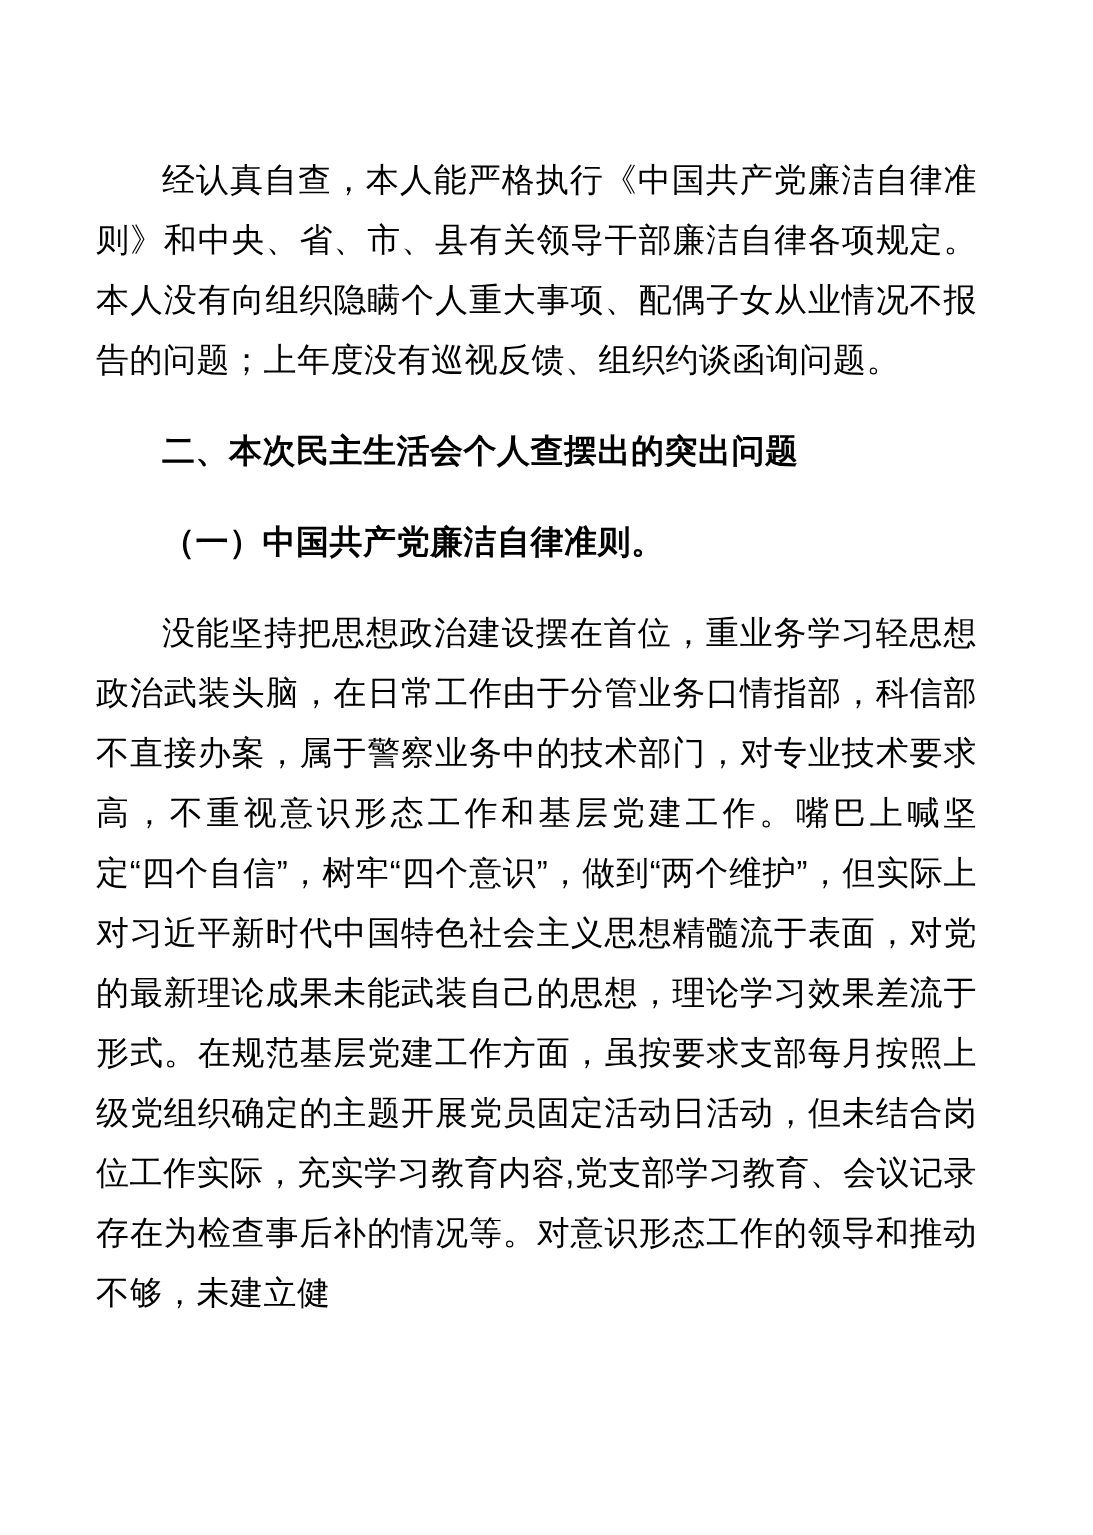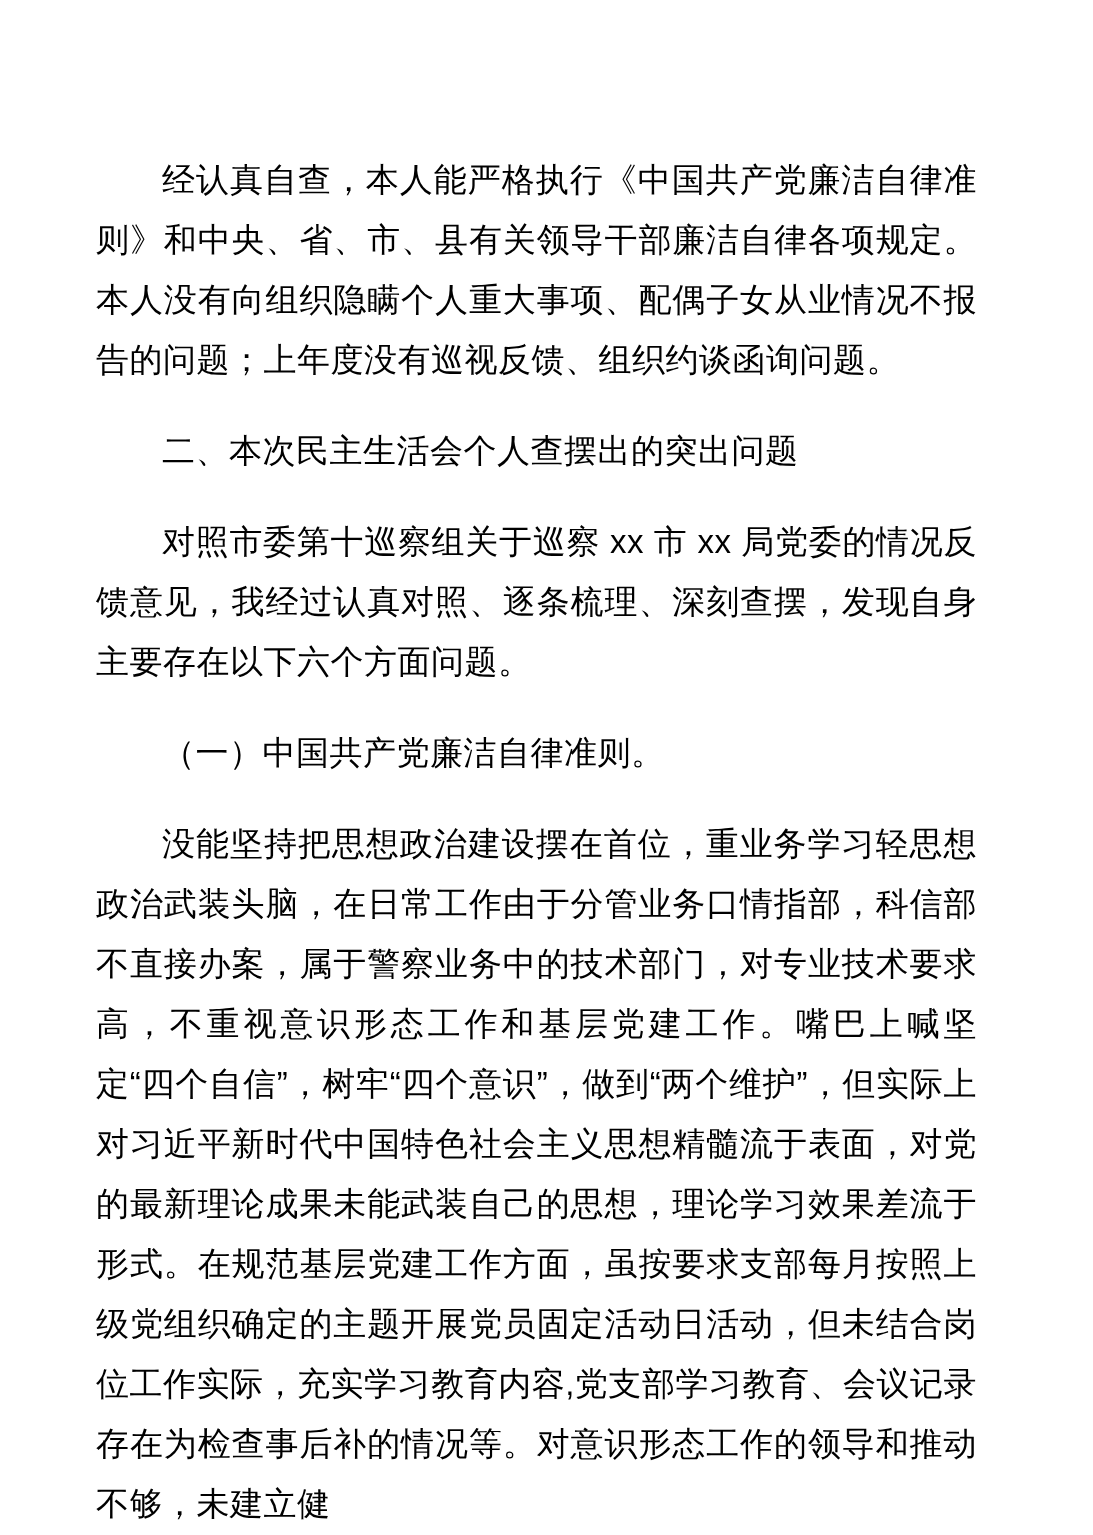--- a/index.html
+++ b/index.html
@@ -22,29 +22,28 @@
     font-size: 33px;
     line-height: 60px;
     letter-spacing: 0.5px;
     margin: 0 0 31px 0;
     text-indent: 66px;
     text-align: justify;
     word-break: break-all;
     color: #000000;
   }
   .heading {
-    font-weight: normal; 
+    font-weight: bold; 
   }
 </style>
 </head>
 <body>
 
 <div class="page">
   <p class="para">经认真自查，本人能严格执行《中国共产党廉洁自律准则》和中央、省、市、县有关领导干部廉洁自律各项规定。本人没有向组织隐瞒个人重大事项、配偶子女从业情况不报告的问题；上年度没有巡视反馈、组织约谈函询问题。</p>
 
   <p class="para heading">二、本次民主生活会个人查摆出的突出问题</p>
 
-  <p class="para">对照市委第十巡察组关于巡察 xx 市 xx 局党委的情况反馈意见，我经过认真对照、逐条梳理、深刻查摆，发现自身主要存在以下六个方面问题。</p>
 
   <p class="para heading">（一）中国共产党廉洁自律准则。</p>
 
   <p class="para">没能坚持把思想政治建设摆在首位，重业务学习轻思想政治武装头脑，在日常工作由于分管业务口情指部，科信部不直接办案，属于警察业务中的技术部门，对专业技术要求高，不重视意识形态工作和基层党建工作。嘴巴上喊坚定“四个自信”，树牢“四个意识”，做到“两个维护”，但实际上对习近平新时代中国特色社会主义思想精髓流于表面，对党的最新理论成果未能武装自己的思想，理论学习效果差流于形式。在规范基层党建工作方面，虽按要求支部每月按照上级党组织确定的主题开展党员固定活动日活动，但未结合岗位工作实际，充实学习教育内容,党支部学习教育、会议记录存在为检查事后补的情况等。对意识形态工作的领导和推动不够，未建立健</p>
 </div>
 
 </body></html>

